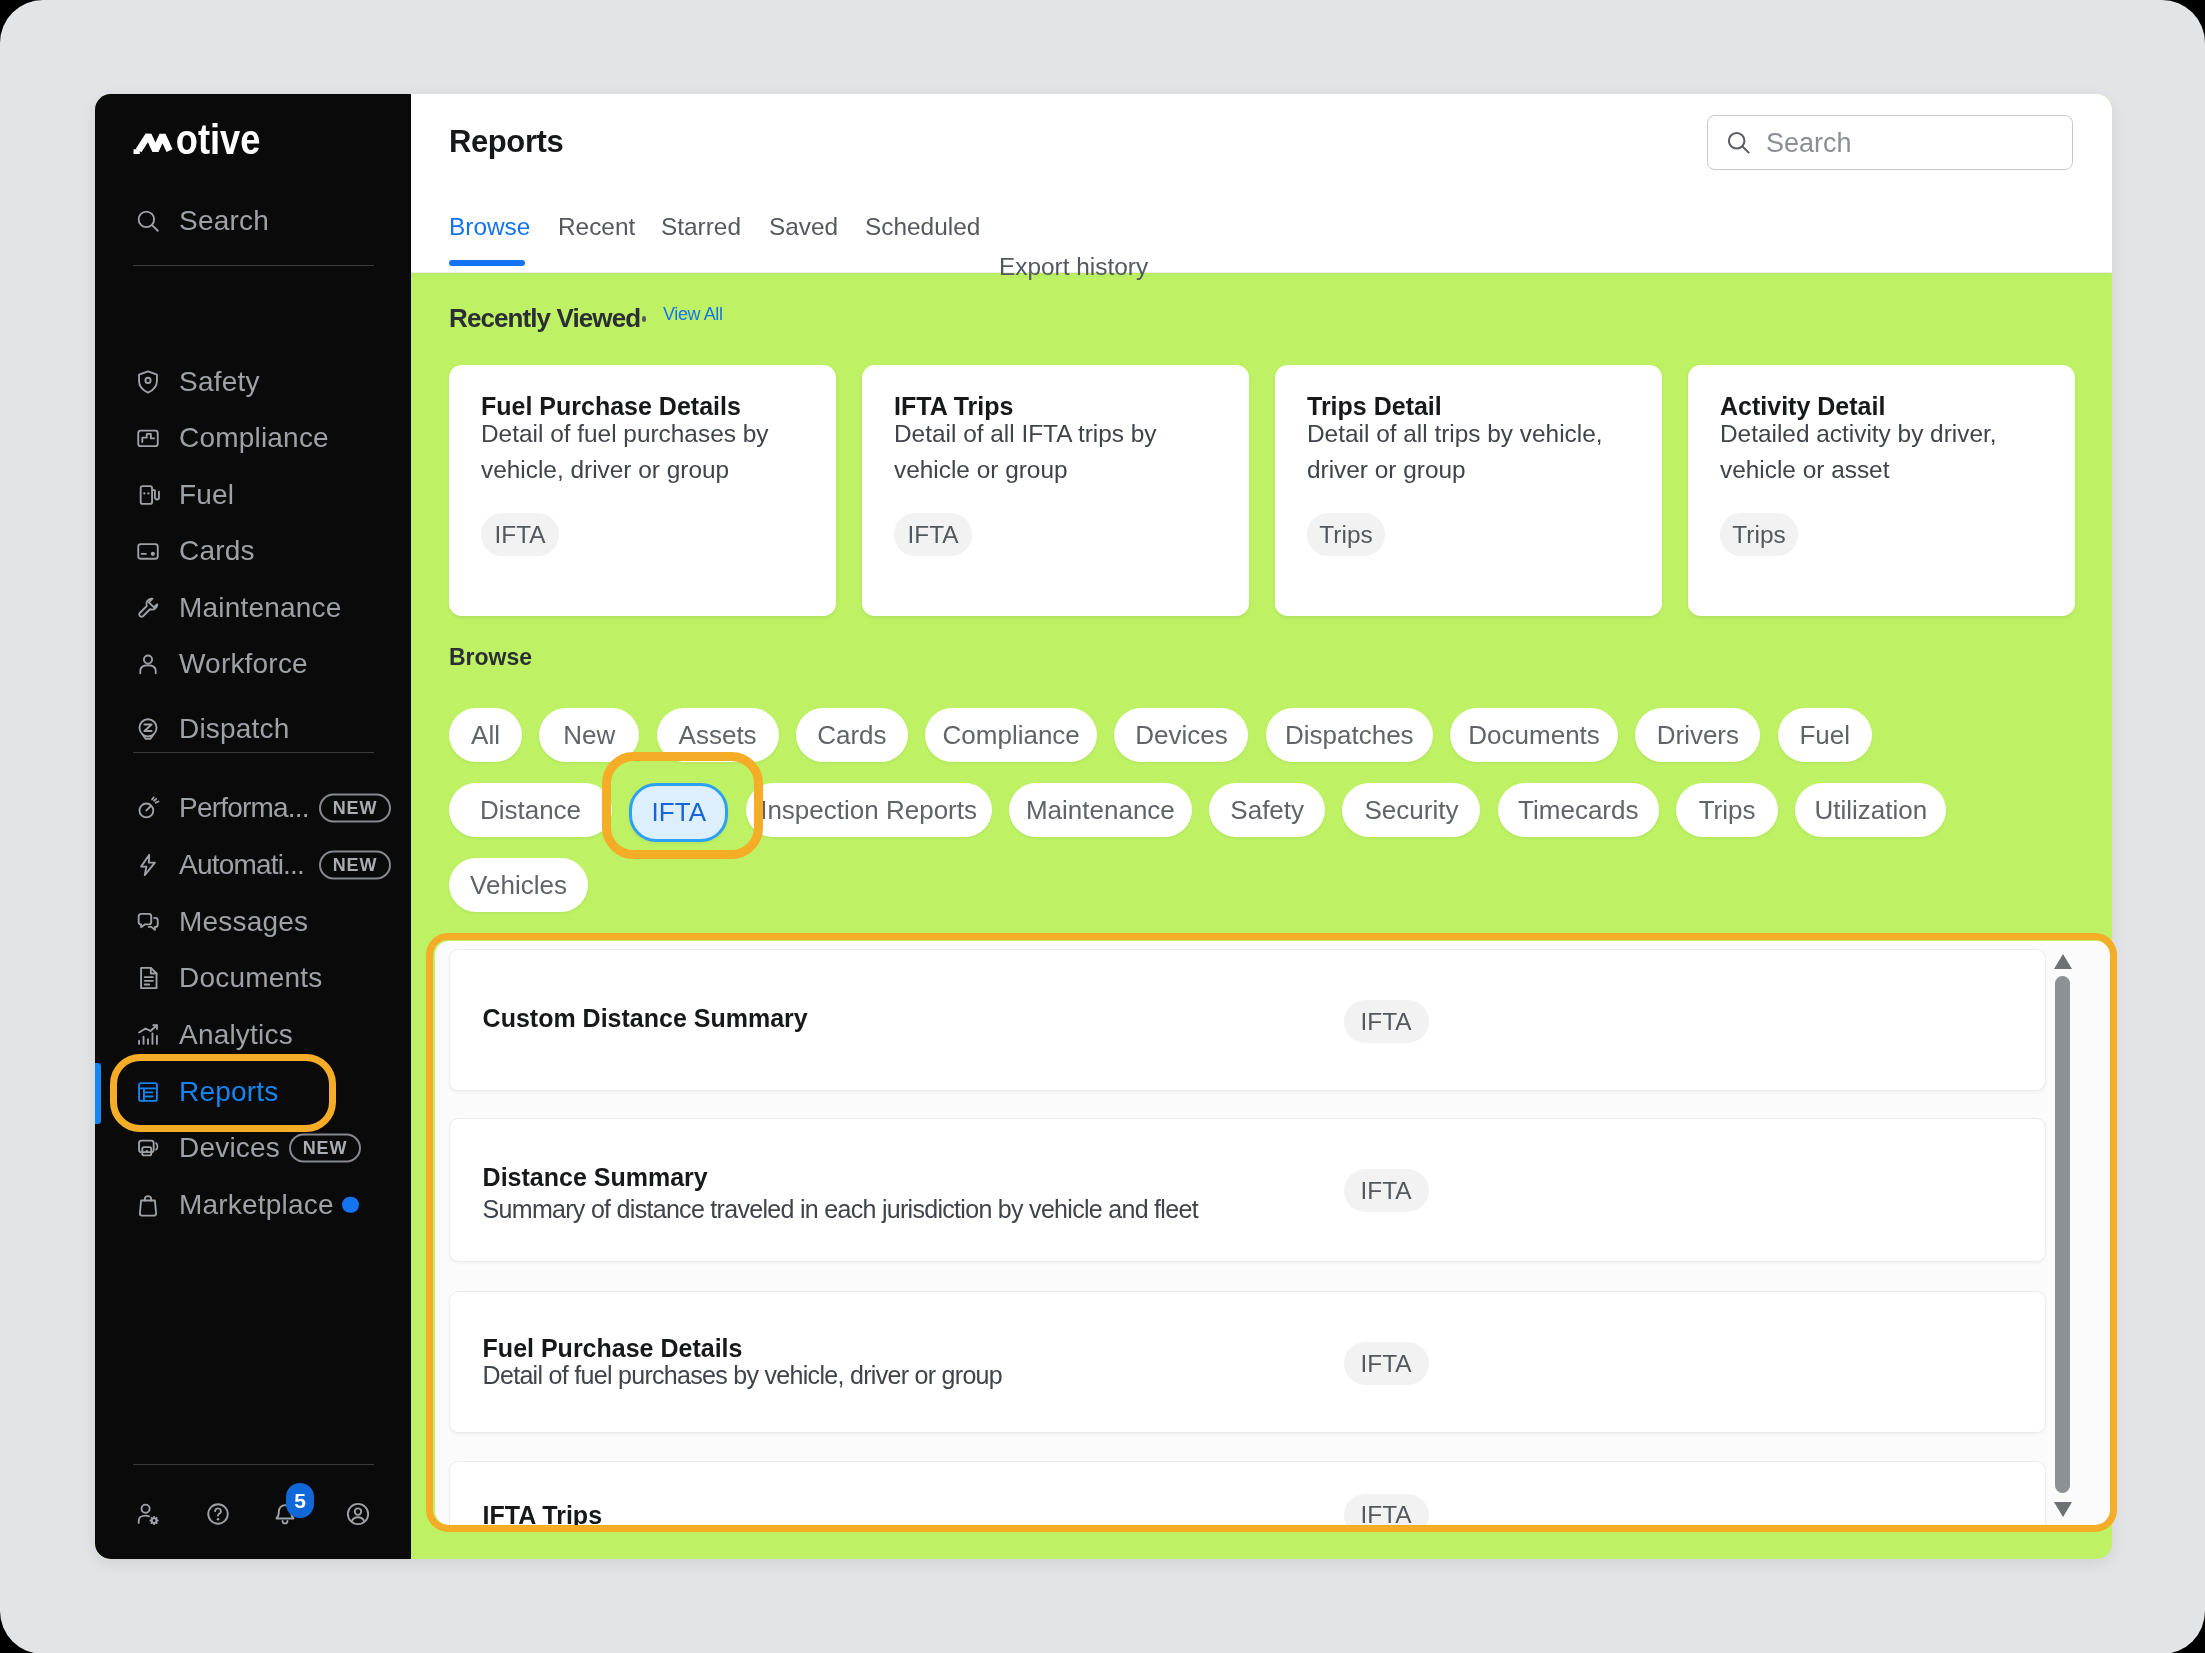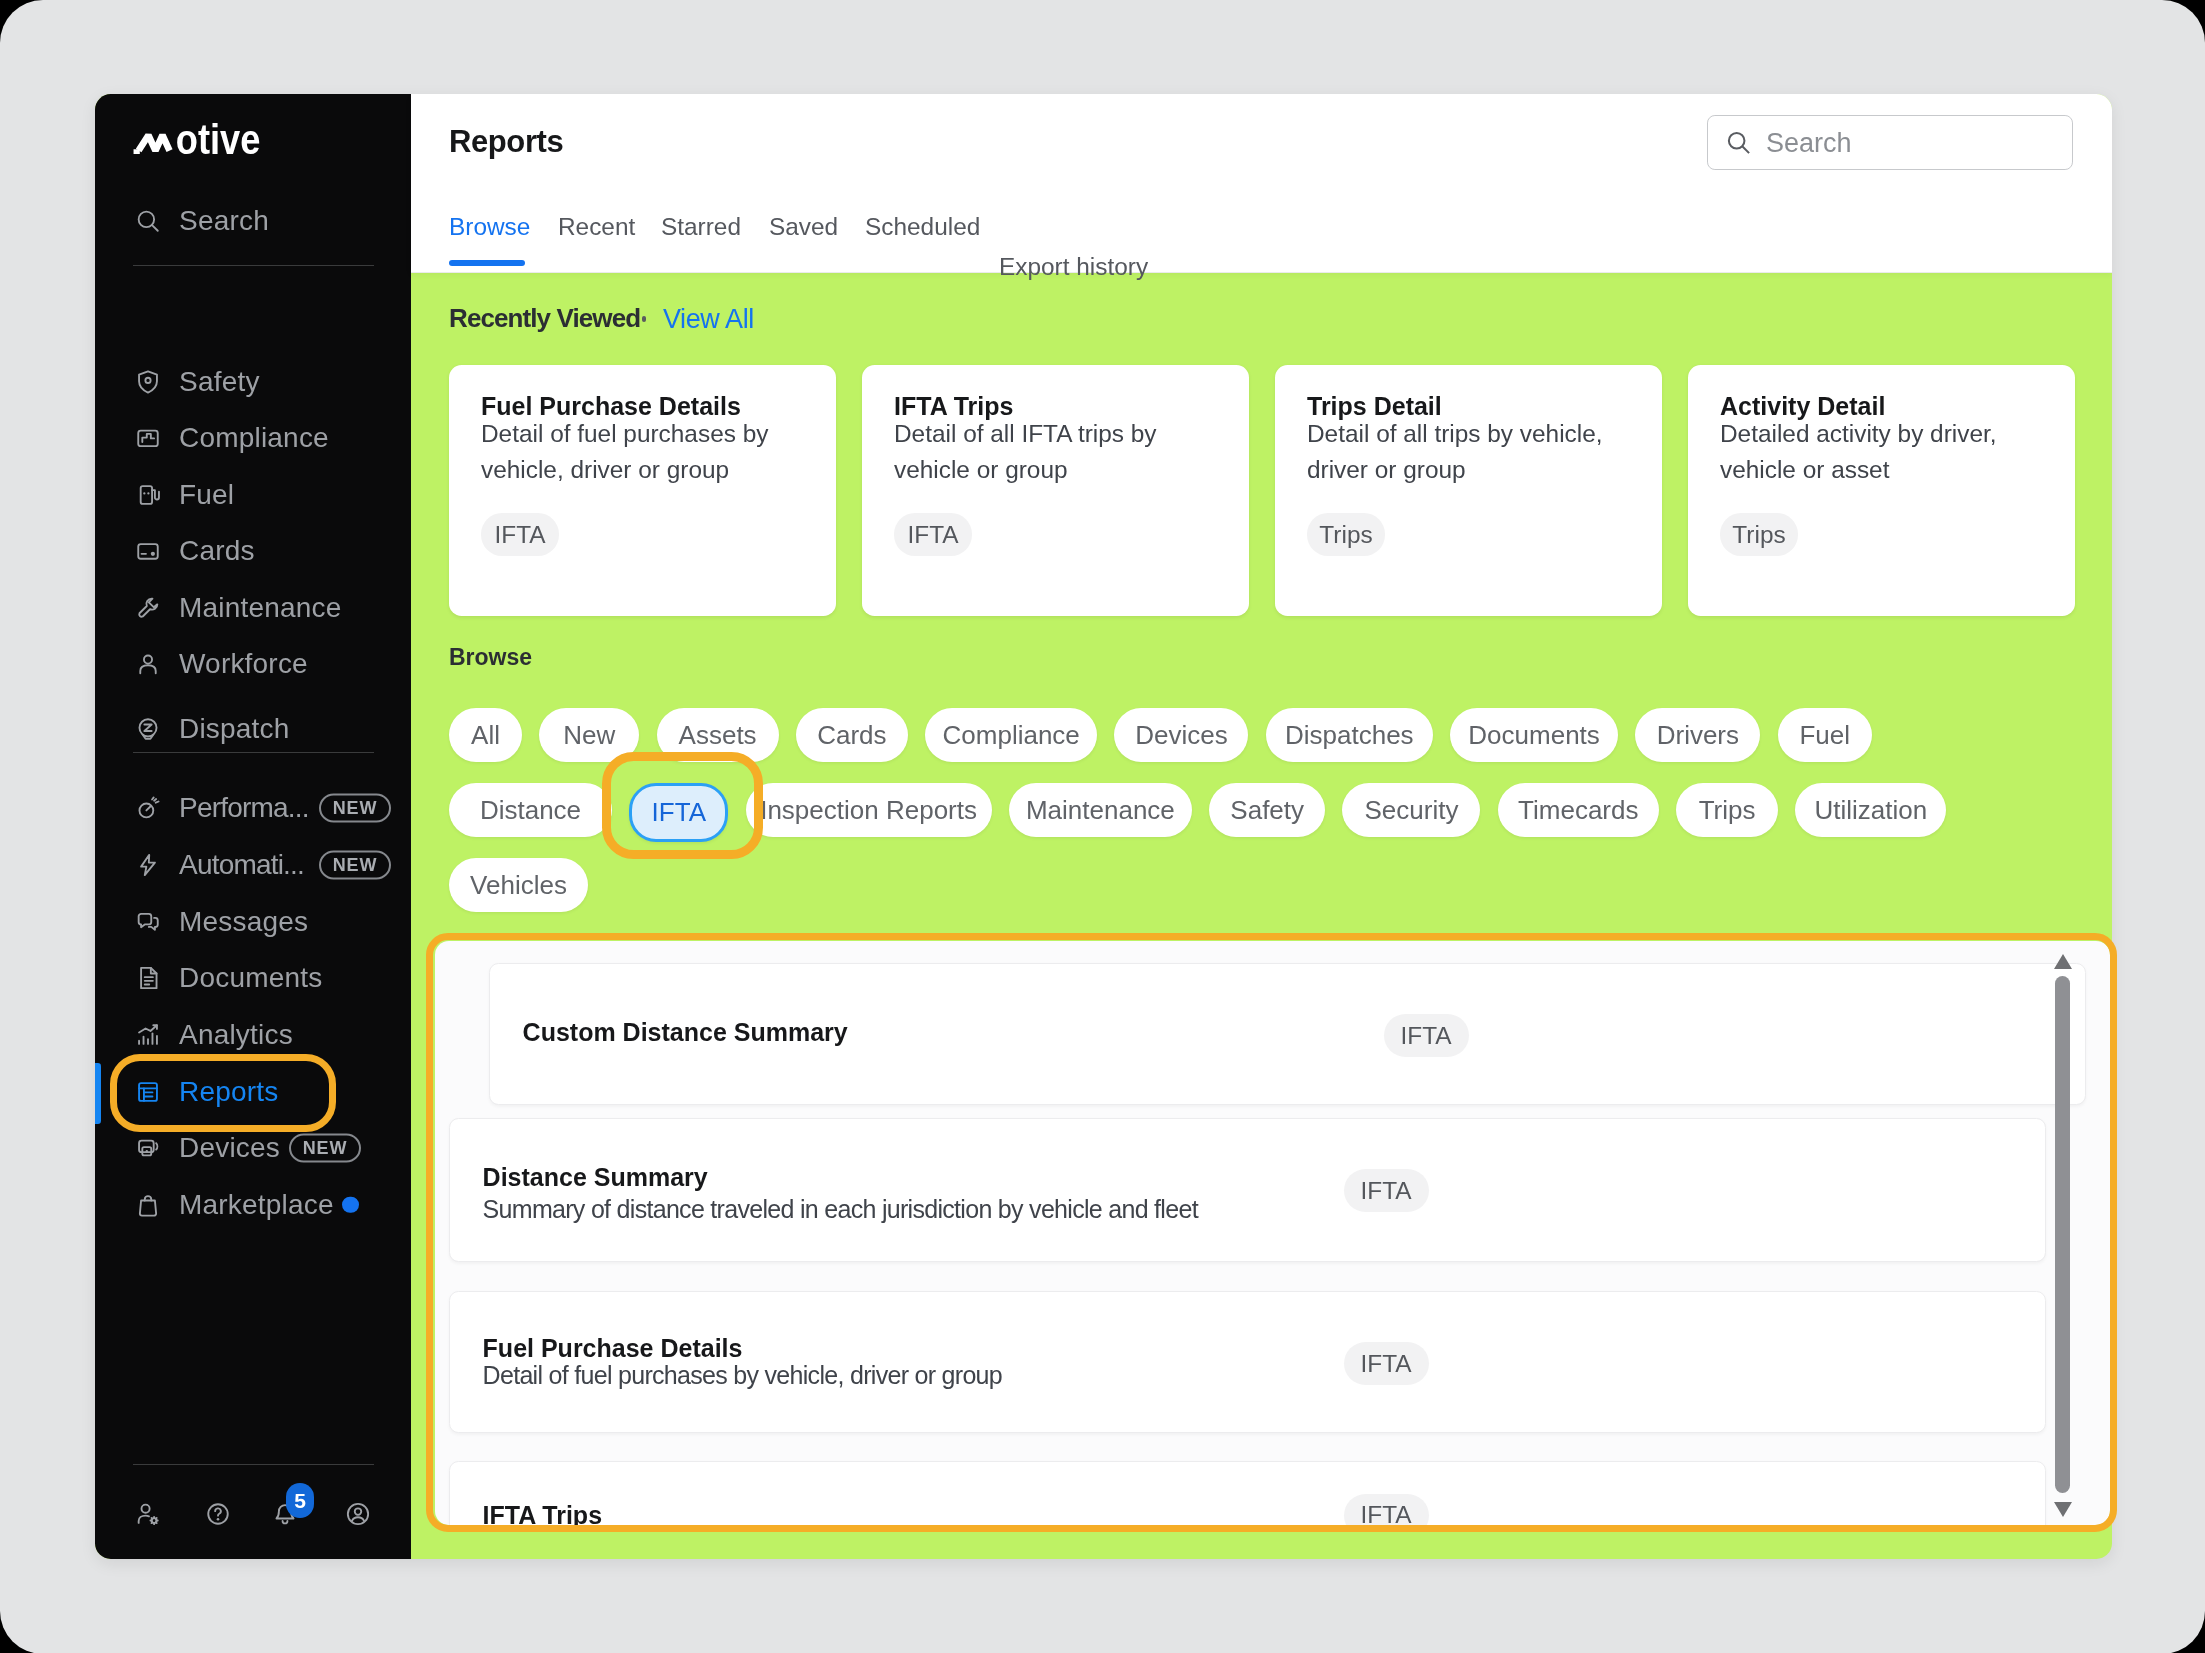--- a/index.html
+++ b/index.html
@@ -23,21 +23,21 @@
   .htitle { position:absolute; left:38px; top:30px; font-size:31px; letter-spacing:-0.4px; font-weight:bold; color:#17181a; }
   .tabs { position:absolute; left:0; top:119px; font-size:24.4px; color:#55585e; } .tabs span { position:absolute; white-space:nowrap; }
   .tab-underline { position:absolute; left:38px; top:166px; width:76px; height:5.5px; background:#1473f0; border-radius:3.2px; }
   .tabs .act { color:#1473f0; } .tabs span{top:0;}
   .searchbox { position:absolute; left:1296px; top:21px; width:366px; height:55px; background:#fff; border:1.6px solid #c7c9cc; border-radius:7.9px; }
   .searchbox svg { position:absolute; left:17.3px; top:13.4px; }
   .searchbox .ph { position:absolute; left:58px; top:50%; transform:translateY(-50%); font-size:27px; color:#8b8e93; }
   
   .rvh { position:absolute; left:38px; top:209px; font-size:26px; font-weight:bold; color:#2b2e33; letter-spacing:-0.9px; }
   .rvdot { position:absolute; left:231px; top:222px; width:3.9px; height:6.3px; background:#595c5f; border-radius:2px; }
-  .rvva { position:absolute; left:252px; top:210px; font-size:27px; letter-spacing:-0.4px; color:#1473f0; }
+  .rvva { position:absolute; left:252px; top:210px; font-size:18px; letter-spacing:-0.4px; color:#1473f0; }
   .cards { position:absolute; left:38px; top:271px; display:flex; gap:26px; }
   .card { width:387px; height:251px; background:#fff; border-radius:12.6px; box-shadow:0 1.6px 3.9px rgba(0,0,0,.07); position:relative; }
   .card .t { position:absolute; left:32px; top:27px; font-size:25px; font-weight:bold; color:#17181a; }
   .card .d { position:absolute; left:32px; top:51px; width:362px; font-size:24.4px; color:#3f434a; line-height:36px; }
   .tagpill { position:absolute; left:32px; top:148px; width:78px; height:43px; border-radius:21px; background:#f2f2f3; color:#54575c; font-size:24.4px; display:inline-flex; align-items:center; justify-content:center; }
   .bh { position:absolute; left:38px; top:550px; font-size:23px; font-weight:bold; color:#2b2e33; }
   .prow { position:absolute; left:38px; display:flex; gap:17.3px; }
   .pill { height:54px; border-radius:27px; background:#fff; box-shadow:0 1.6px 3.2px rgba(0,0,0,.06); color:#606368; font-size:26px; display:inline-flex; align-items:center; justify-content:center; white-space:nowrap; }
   .pill.sel { background:#ddeefc; border:3.5px solid #2ba0f5; color:#1565d8; height:59px; }
   
@@ -287,21 +287,21 @@
           <span class="pill" style="width:116px;">Safety</span>
           <span class="pill" style="width:138px;">Security</span>
           <span class="pill" style="width:161px;">Timecards</span>
           <span class="pill" style="width:102px;">Trips</span>
           <span class="pill" style="width:151px;">Utilization</span>
         </div>
       <div class="prow" style="top:764px;align-items:center;">
           <span class="pill" style="width:139px;">Vehicles</span>
         </div>
       <div class="listwrap">
-        <div class="lrow" style="top:22px; height:142px;margin-left:40px;">
+        <div class="lrow" style="top:8px; height:142px;">
             <div class="t" style="top:54px;">Custom Distance Summary</div>
             <div class="pl" style="top:50px;">IFTA</div>
           </div>
         <div class="lrow" style="top:177px; height:144px;">
             <div class="t" style="top:44px;">Distance Summary</div>
             <div class="d" style="top:76px;">Summary of distance traveled in each jurisdiction by vehicle and fleet</div>
             <div class="pl" style="top:50px;">IFTA</div>
           </div>
         <div class="lrow" style="top:350px; height:142px;">
             <div class="t" style="top:42px;">Fuel Purchase Details</div>

